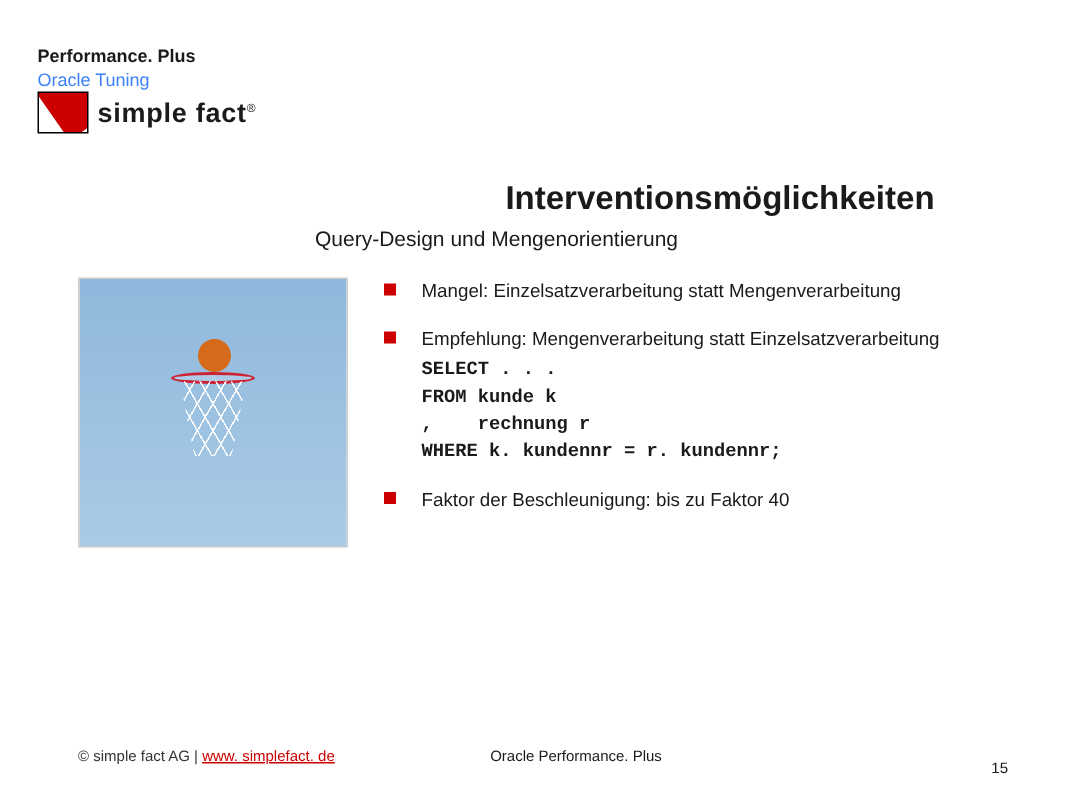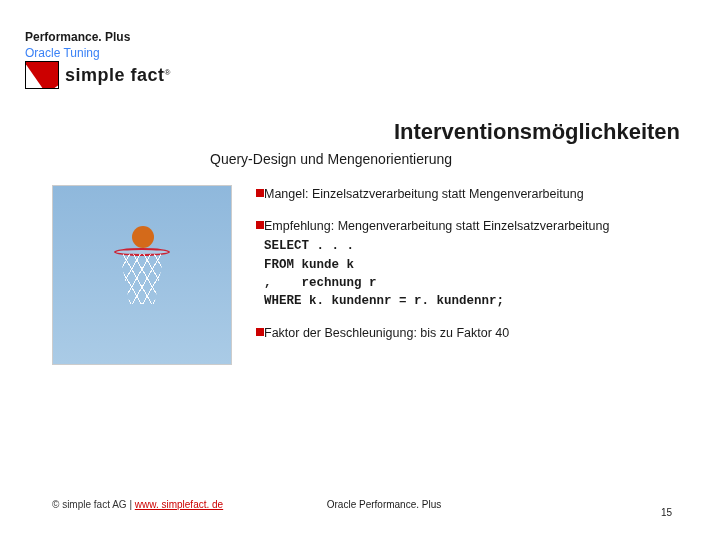--- a/index.html
+++ b/index.html
@@ -33,21 +33,21 @@
     position: absolute;
     left: -6px; top: -6px;
     width: 46px; height: 46px;
     background: #c00;
     transform: rotate(-35deg);
     transform-origin: 0 0;
   }
   .logo-text { font-size: 18px; font-weight: 700; letter-spacing: .5px; }
   .logo-reg { font-size: 8px; vertical-align: super; }
 
-  .title-block { padding: 30px 40px 0 0; text-align: right; margin-left: 280px; }
+  .title-block { padding: 30px 40px 0 0; text-align: center; margin-left: 280px; }
   .title { font-size: 22px; font-weight: 700; }
   .subtitle-block { margin: 6px 0 0 210px; }
   .subtitle { font-size: 14px; }
 
   .content {
     display: flex;
     padding: 18px 30px 0 52px;
     gap: 24px;
   }
   .photo-wrap {
@@ -77,21 +77,21 @@
   .net {
     position: absolute; top: 14px; left: 6px;
     width: 44px; height: 50px;
     background:
       repeating-linear-gradient(60deg, rgba(255,255,255,.95) 0 1px, transparent 1px 9px),
       repeating-linear-gradient(-60deg, rgba(255,255,255,.95) 0 1px, transparent 1px 9px);
     clip-path: polygon(0 0, 100% 0, 78% 100%, 22% 100%);
   }
 
   .bullets { flex: 1; font-size: 12.5px; line-height: 1.45; }
-  .bullet { display: flex; gap: 0; margin-bottom: 14px; }
+  .bullet { display: flex; gap: 17px; margin-bottom: 14px; }
   .sq {
     width: 8px; height: 8px; background: #c00;
     flex: 0 0 8px; margin-top: 4px;
   }
   .bullet-body { flex: 1; }
   pre.code {
     font-family: "Courier New", Courier, monospace;
     font-size: 12.5px; font-weight: 700;
     white-space: pre;
     margin-top: 2px;

